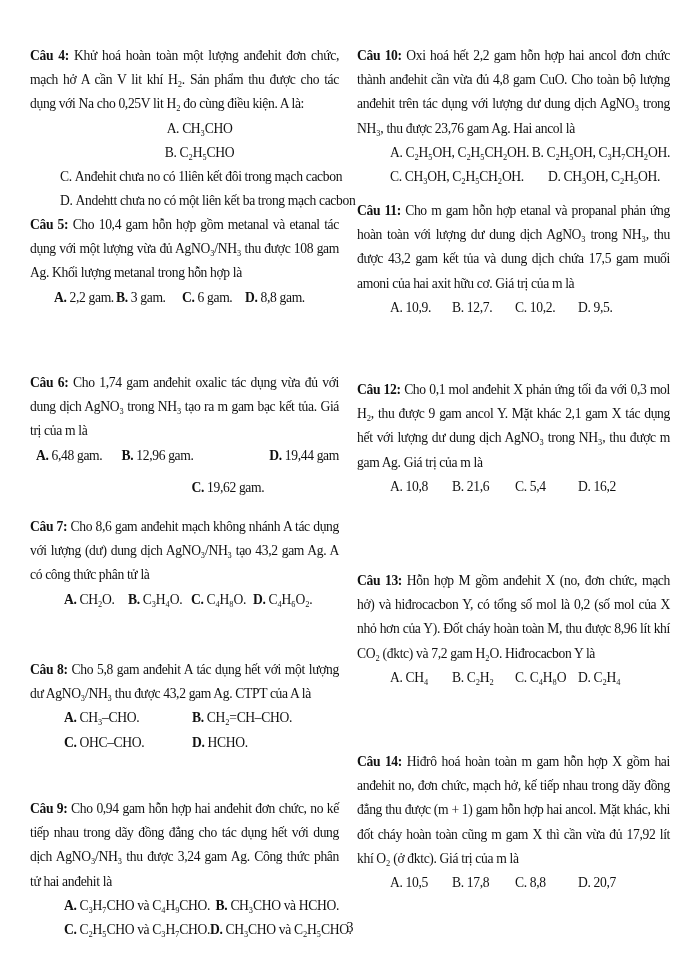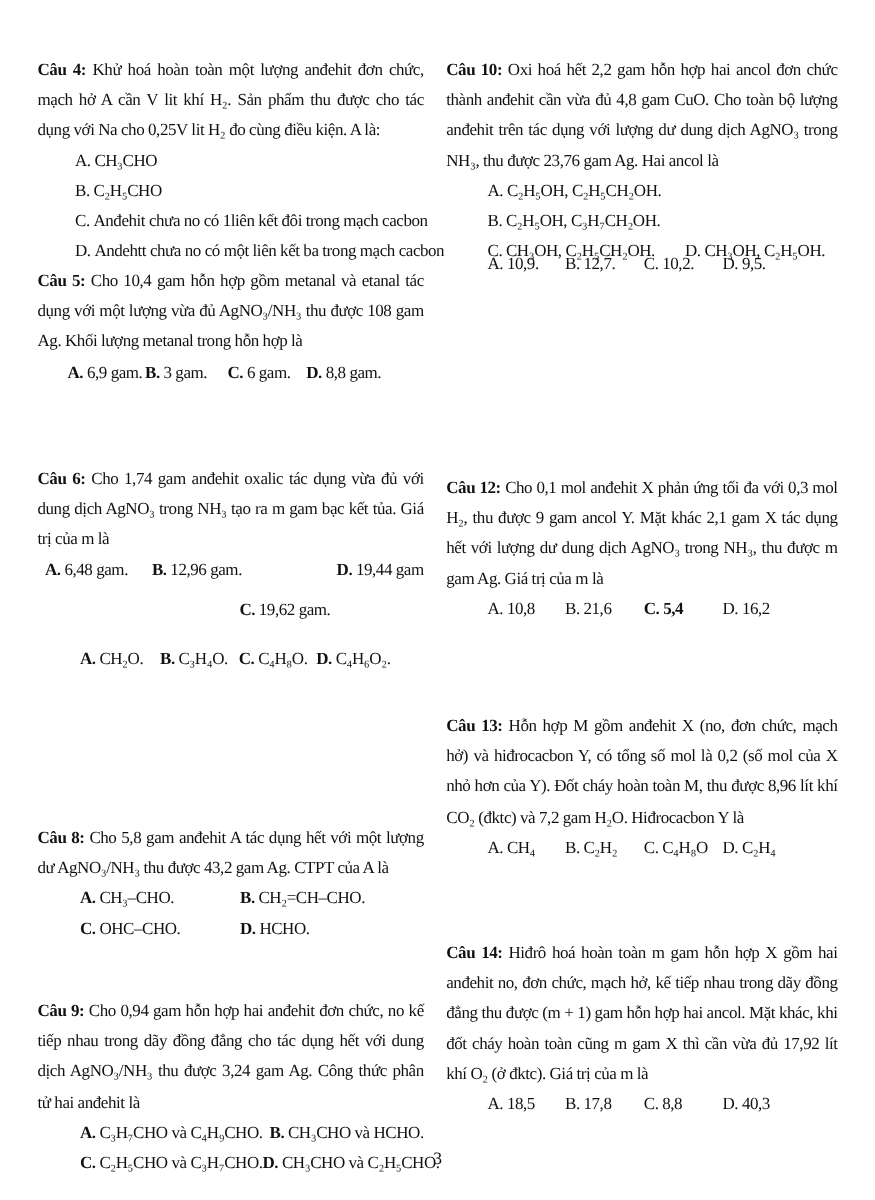--- a/index.html
+++ b/index.html
@@ -7,21 +7,21 @@
          font-family: "Liberation Serif", "DejaVu Serif", serif; color: #111; }
   .q { position: absolute; font-size: 13.6px; line-height: 24.2px; letter-spacing: -0.35px; }
   .q .stem { text-align: justify; }
   .q .num { font-weight: bold; }
   .col-left { left: 30px; width: 309px; }
   .col-right { left: 357px; width: 313px; }
   .opts { display: flex; }
   .opt { white-space: nowrap; }
   .opt b { font-weight: bold; }
   .opt .lbl { margin-right: 3px; }
-  .opt-stack { padding-left: 30px; }
+  .opt-stack { padding-left: 30px; text-align: center; }
   .page-num { position: absolute; left: 0; right: 0; top: 920px; text-align: center; font-size: 14px; }
 </style>
 </head>
 <body>
 
 <div class="q col-left" style="top:44px;">
   <div class="stem">
     <span class="num">Câu 4:</span>
     <span>Khử hoá hoàn toàn một lượng anđehit đơn chức, mạch hở A cần V lit khí H₂. Sản phẩm thu được cho tác dụng với Na cho 0,25V lit H₂ đo cùng điều kiện. A là:</span>
   </div>
@@ -32,41 +32,45 @@
     <div class="opt"><span class="lbl">D.</span><span>Andehtt chưa no có một liên kết ba trong mạch cacbon</span></div>
   </div>
 </div>
 
 <div class="q col-left" style="top:213px;">
   <div class="stem">
     <span class="num">Câu 5:</span>
     <span>Cho 10,4 gam hỗn hợp gồm metanal và etanal tác dụng với một lượng vừa đủ AgNO₃/NH₃ thu được 108 gam Ag. Khối lượng metanal trong hỗn hợp là</span>
   </div>
   <div class="opts" style="padding-left:24px;">
-    <div class="opt" style="width:62px;"><b class="lbl">A.</b><span>6,9 gam.</span></div>
+    <div class="opt" style="width:62px;"><b class="lbl">A.</b><span>2,2 gam.</span></div>
     <div class="opt" style="width:66px;"><b class="lbl">B.</b><span>3 gam.</span></div>
     <div class="opt" style="width:63px;"><b class="lbl">C.</b><span>6 gam.</span></div>
     <div class="opt"><b class="lbl">D.</b><span>8,8 gam.</span></div>
   </div>
 </div>
 
 <div class="q col-left" style="top:371px;">
   <div class="stem">
     <span class="num">Câu 6:</span>
     <span>Cho 1,74 gam anđehit oxalic tác dụng vừa đủ với dung dịch AgNO₃ trong NH₃ tạo ra m gam bạc kết tủa. Giá trị của m là</span>
   </div>
   <div class="opts" style="padding-left:6px;">
     <div class="opt" style="width:88px;"><b class="lbl">A.</b><span>6,48 gam.</span></div>
     <div class="opt" style="width:70px;"><b class="lbl">B.</b><span>12,96 gam.</span></div>
     <div class="opt" style="width:80px;margin-top:32px;"><b class="lbl">C.</b><span>19,62 gam.</span></div>
     <div class="opt"><b class="lbl">D.</b><span>19,44 gam</span></div>
   </div>
 </div>
 
 <div class="q col-left" style="top:515px;">
+  <div class="stem">
+    <span class="num">Câu 7:</span>
+    <span>Cho 8,6 gam anđehit mạch không nhánh A tác dụng với lượng (dư) dung dịch AgNO₃/NH₃ tạo 43,2 gam Ag. A có công thức phân tử là</span>
+  </div>
   <div class="opts" style="padding-left:34px;">
     <div class="opt" style="width:64px;"><b class="lbl">A.</b><span>CH₂O.</span></div>
     <div class="opt" style="width:63px;"><b class="lbl">B.</b><span>C₃H₄O.</span></div>
     <div class="opt" style="width:62px;"><b class="lbl">C.</b><span>C₄H₈O.</span></div>
     <div class="opt"><b class="lbl">D.</b><span>C₄H₆O₂.</span></div>
   </div>
 </div>
 
 <div class="q col-left" style="top:658px;">
   <div class="stem">
@@ -96,48 +100,52 @@
     <div class="opt" style="width:158px;"><b class="lbl">C.</b><span>C₂H₅CHO và C₃H₇CHO.</span></div>
     <div class="opt"><b class="lbl">D.</b><span>CH₃CHO và C₂H₅CHO.</span></div>
   </div>
 </div>
 
 <div class="q col-right" style="top:44px;">
   <div class="stem">
     <span class="num">Câu 10:</span>
     <span>Oxi hoá hết 2,2 gam hỗn hợp hai ancol đơn chức thành anđehit cần vừa đủ 4,8 gam CuO. Cho toàn bộ lượng anđehit trên tác dụng với lượng dư dung dịch AgNO₃ trong NH₃, thu được 23,76 gam Ag. Hai ancol là</span>
   </div>
-  <div class="opts" style="padding-left:33px;flex-direction:column;">
+  <div class="opts" style="padding-left:33px;">
     <div class="opt" style="width:158px;"><span class="lbl">A.</span><span>C₂H₅OH, C₂H₅CH₂OH.</span></div>
     <div class="opt"><span class="lbl">B.</span><span>C₂H₅OH, C₃H₇CH₂OH.</span></div>
   </div>
   <div class="opts" style="padding-left:33px;">
     <div class="opt" style="width:158px;"><span class="lbl">C.</span><span>CH₃OH, C₂H₅CH₂OH.</span></div>
     <div class="opt"><span class="lbl">D.</span><span>CH₃OH, C₂H₅OH.</span></div>
   </div>
 </div>
 
 <div class="q col-right" style="top:199px;">
+  <div class="stem">
+    <span class="num">Câu 11:</span>
+    <span>Cho m gam hỗn hợp etanal và propanal phản ứng hoàn toàn với lượng dư dung dịch AgNO₃ trong NH₃, thu được 43,2 gam kết tủa và dung dịch chứa 17,5 gam muối amoni của hai axit hữu cơ. Giá trị của m là</span>
+  </div>
   <div class="opts" style="padding-left:33px;">
     <div class="opt" style="width:62px;"><span class="lbl">A.</span><span>10,9.</span></div>
     <div class="opt" style="width:63px;"><span class="lbl">B.</span><span>12,7.</span></div>
     <div class="opt" style="width:63px;"><span class="lbl">C.</span><span>10,2.</span></div>
     <div class="opt"><span class="lbl">D.</span><span>9,5.</span></div>
   </div>
 </div>
 
 <div class="q col-right" style="top:378px;">
   <div class="stem">
     <span class="num">Câu 12:</span>
     <span>Cho 0,1 mol anđehit X phản ứng tối đa với 0,3 mol H₂, thu được 9 gam ancol Y. Mặt khác 2,1 gam X tác dụng hết với lượng dư dung dịch AgNO₃ trong NH₃, thu được m gam Ag. Giá trị của m là</span>
   </div>
   <div class="opts" style="padding-left:33px;">
     <div class="opt" style="width:62px;"><span class="lbl">A.</span><span>10,8</span></div>
     <div class="opt" style="width:63px;"><span class="lbl">B.</span><span>21,6</span></div>
-    <div class="opt" style="width:63px;font-weight:bold;"><span class="lbl">C.</span><span>5,4</span></div>
+    <div class="opt" style="width:63px;"><span class="lbl">C.</span><span>5,4</span></div>
     <div class="opt"><span class="lbl">D.</span><span>16,2</span></div>
   </div>
 </div>
 
 <div class="q col-right" style="top:569px;">
   <div class="stem">
     <span class="num">Câu 13:</span>
     <span>Hỗn hợp M gồm anđehit X (no, đơn chức, mạch hở) và hiđrocacbon Y, có tổng số mol là 0,2 (số mol của X nhỏ hơn của Y). Đốt cháy hoàn toàn M, thu được 8,96 lít khí CO₂ (đktc) và 7,2 gam H₂O. Hiđrocacbon Y là</span>
   </div>
   <div class="opts" style="padding-left:33px;">
@@ -147,20 +155,20 @@
     <div class="opt"><span class="lbl">D.</span><span>C₂H₄</span></div>
   </div>
 </div>
 
 <div class="q col-right" style="top:750px;">
   <div class="stem">
     <span class="num">Câu 14:</span>
     <span>Hiđrô hoá hoàn toàn m gam hỗn hợp X gồm hai anđehit no, đơn chức, mạch hở, kế tiếp nhau trong dãy đồng đẳng thu được (m + 1) gam hỗn hợp hai ancol. Mặt khác, khi đốt cháy hoàn toàn cũng m gam X thì cần vừa đủ 17,92 lít khí O₂ (ở đktc). Giá trị của m là</span>
   </div>
   <div class="opts" style="padding-left:33px;">
-    <div class="opt" style="width:62px;"><span class="lbl">A.</span><span>18,5</span></div>
+    <div class="opt" style="width:62px;"><span class="lbl">A.</span><span>10,5</span></div>
     <div class="opt" style="width:63px;"><span class="lbl">B.</span><span>17,8</span></div>
     <div class="opt" style="width:63px;"><span class="lbl">C.</span><span>8,8</span></div>
-    <div class="opt"><span class="lbl">D.</span><span>40,3</span></div>
+    <div class="opt"><span class="lbl">D.</span><span>20,7</span></div>
   </div>
 </div>
 
 <div class="page-num">3</div>
 
 </body></html>

